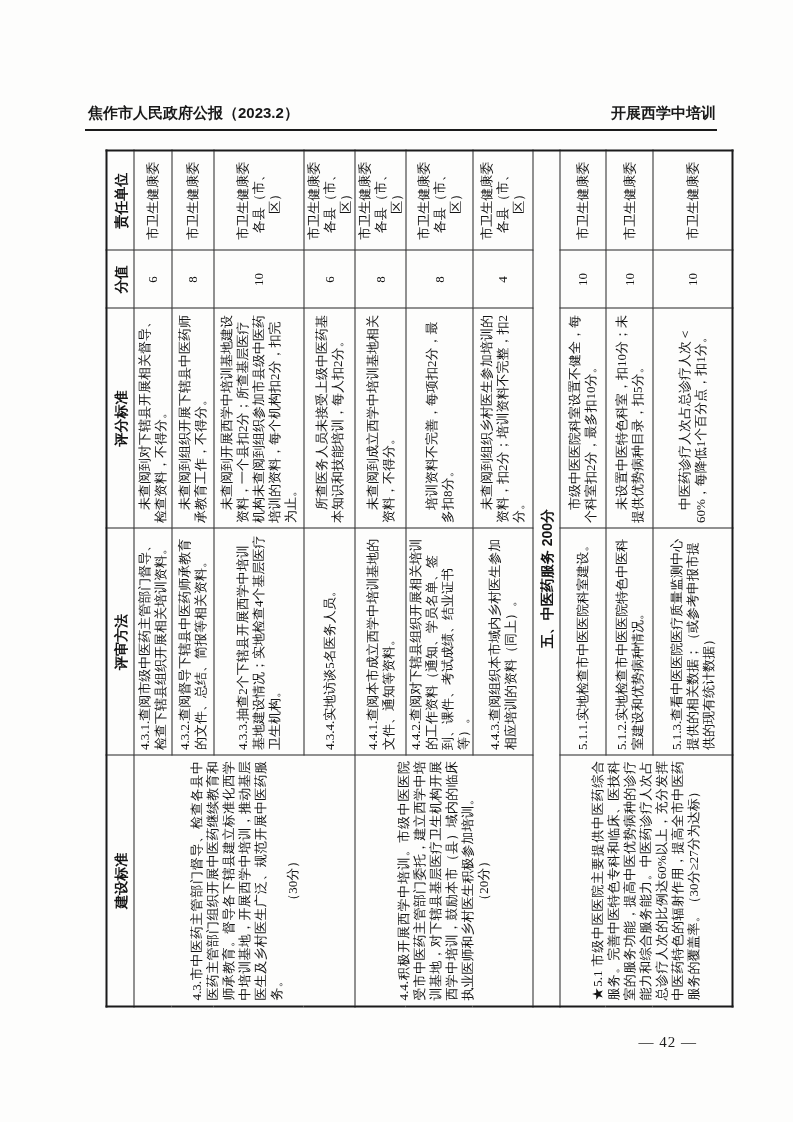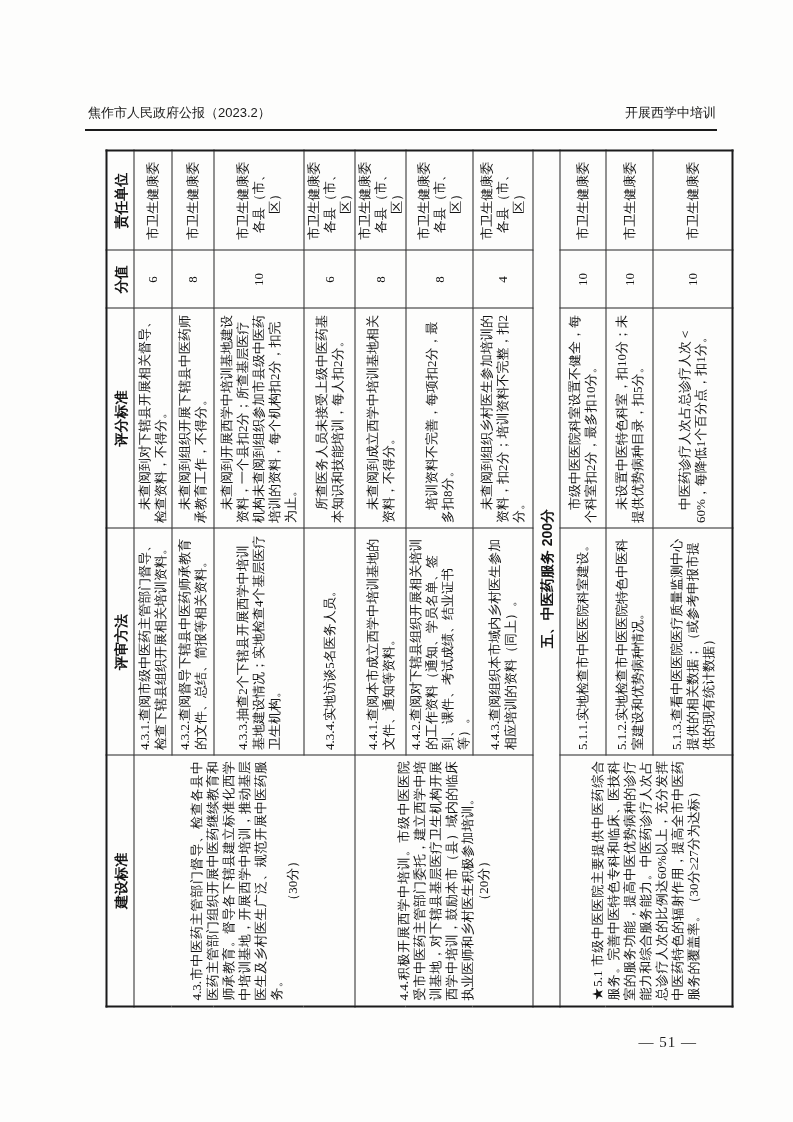--- a/index.html
+++ b/index.html
@@ -5,21 +5,21 @@
   html,body{margin:0;padding:0;}
   body{
     width:793px;height:1122px;position:relative;overflow:hidden;
     background:#fdfdfc;color:#151515;
     font-family:"Liberation Serif","DejaVu Serif",serif;
   }
   .page-header{
     position:absolute;left:88px;top:104px;width:628px;
     display:flex;justify-content:space-between;align-items:flex-end;
     font-family:"Liberation Sans","DejaVu Sans",sans-serif;
-    font-weight:normal;font-size:13px;color:#191919;
+    font-weight:bold;font-size:15px;color:#191919;
   }
   .header-rule{
     position:absolute;left:85px;top:129px;width:632px;height:2px;
     background:#1b1b1b;
   }
   .table-rotor{
     position:absolute;left:-30px;top:287px;width:856px;height:585px;
     transform:rotate(-90deg);
   }
   table.eval{
@@ -157,13 +157,13 @@
       <tr style="height:80px">
         <td class="method">5.1.3.查看中医医院医疗质量监测中心提供的相关数据；（或参考申报市提供的现有统计数据）</td>
         <td class="criteria">中医药诊疗人次占总诊疗人次＜60%，每降低1个百分点，扣1分。</td>
         <td class="score">10</td>
         <td class="unit">市卫生健康委</td>
       </tr>
     </tbody>
   </table>
 </div>
 
-<div class="page-number">— 51 —</div>
+<div class="page-number">— 42 —</div>
 
 </body></html>

